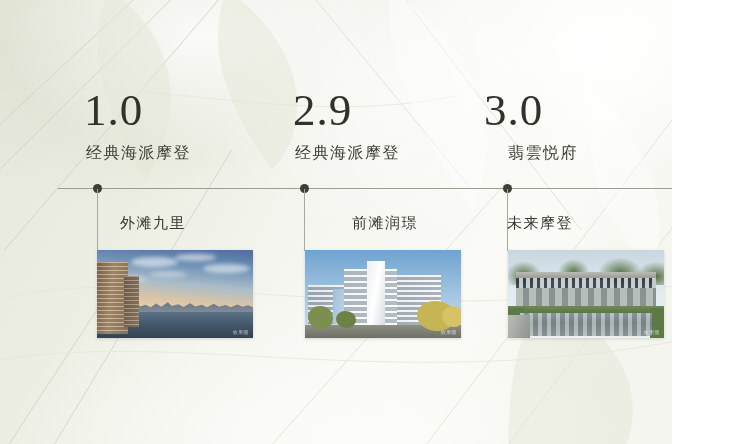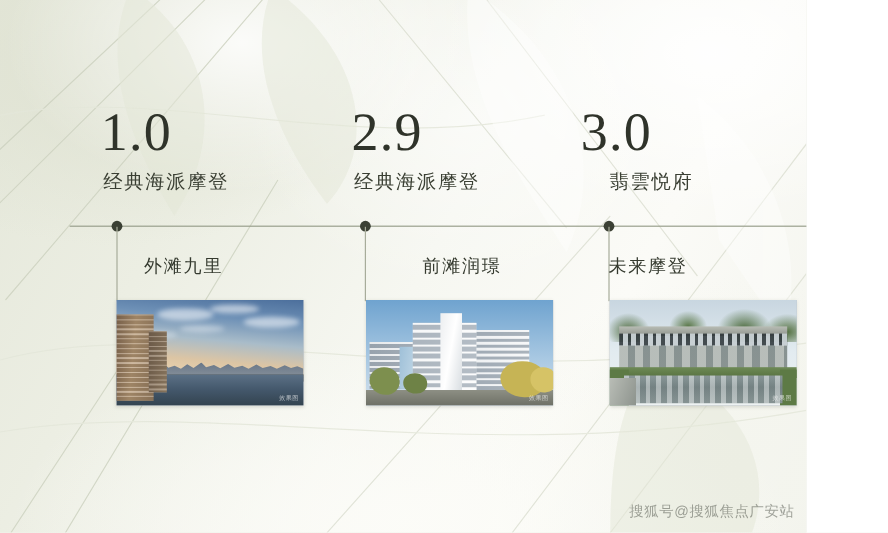--- a/index.html
+++ b/index.html
@@ -352,17 +352,14 @@
         <div class="ph3-lawnR"></div>
         <div class="ph3-pool">
             <div class="ph3-poolrefl"></div>
           </div>
         <div class="ph3-deckL"></div>
       </div>
       <div class="ph-wm">效果图</div>
     </div>
   </div>
 
-  <div class="watermark">
-    <span class="wm-text">搜狐号@搜狐焦点广安站</span>
-  </div>
 
 </div>
 
 </body></html>

